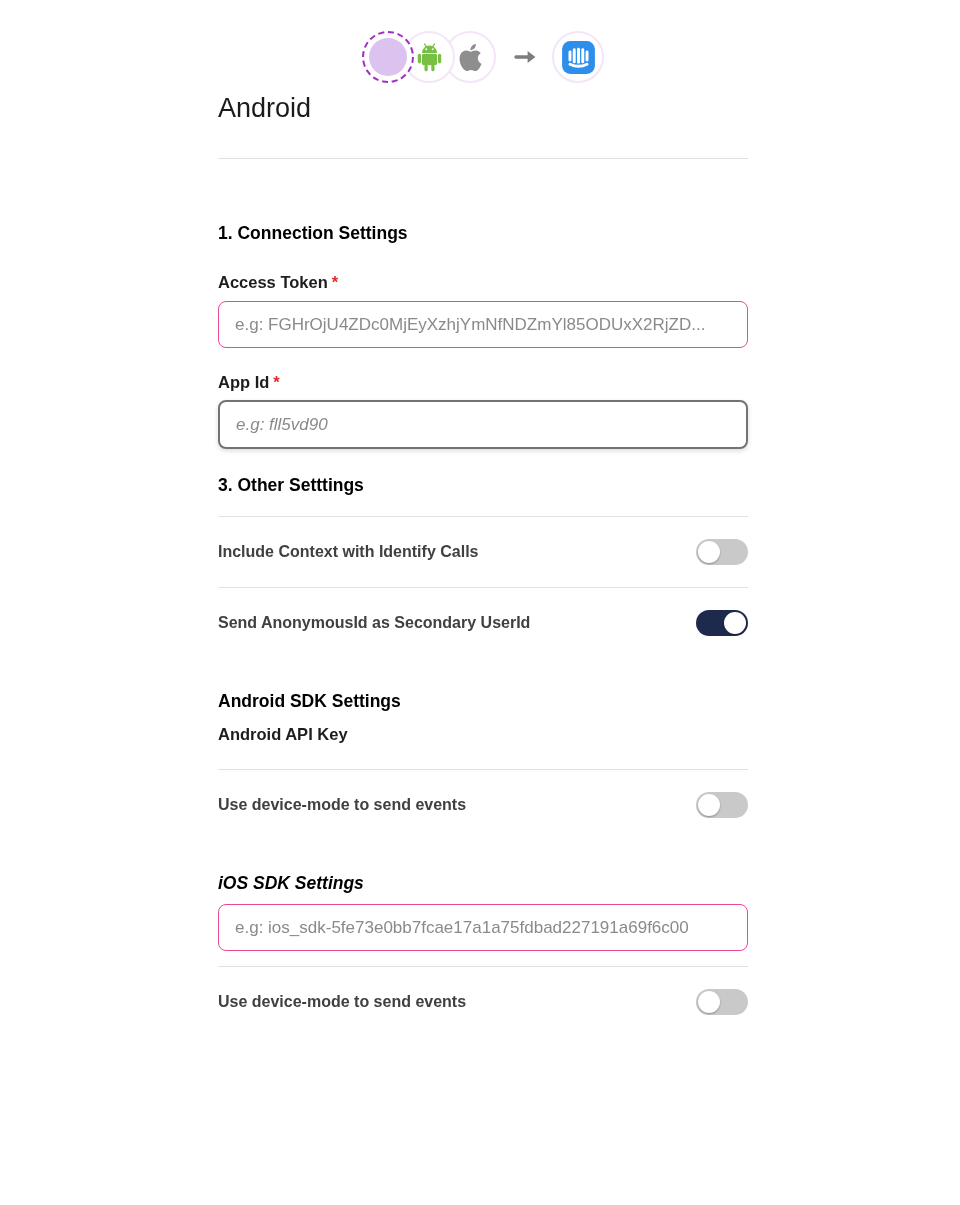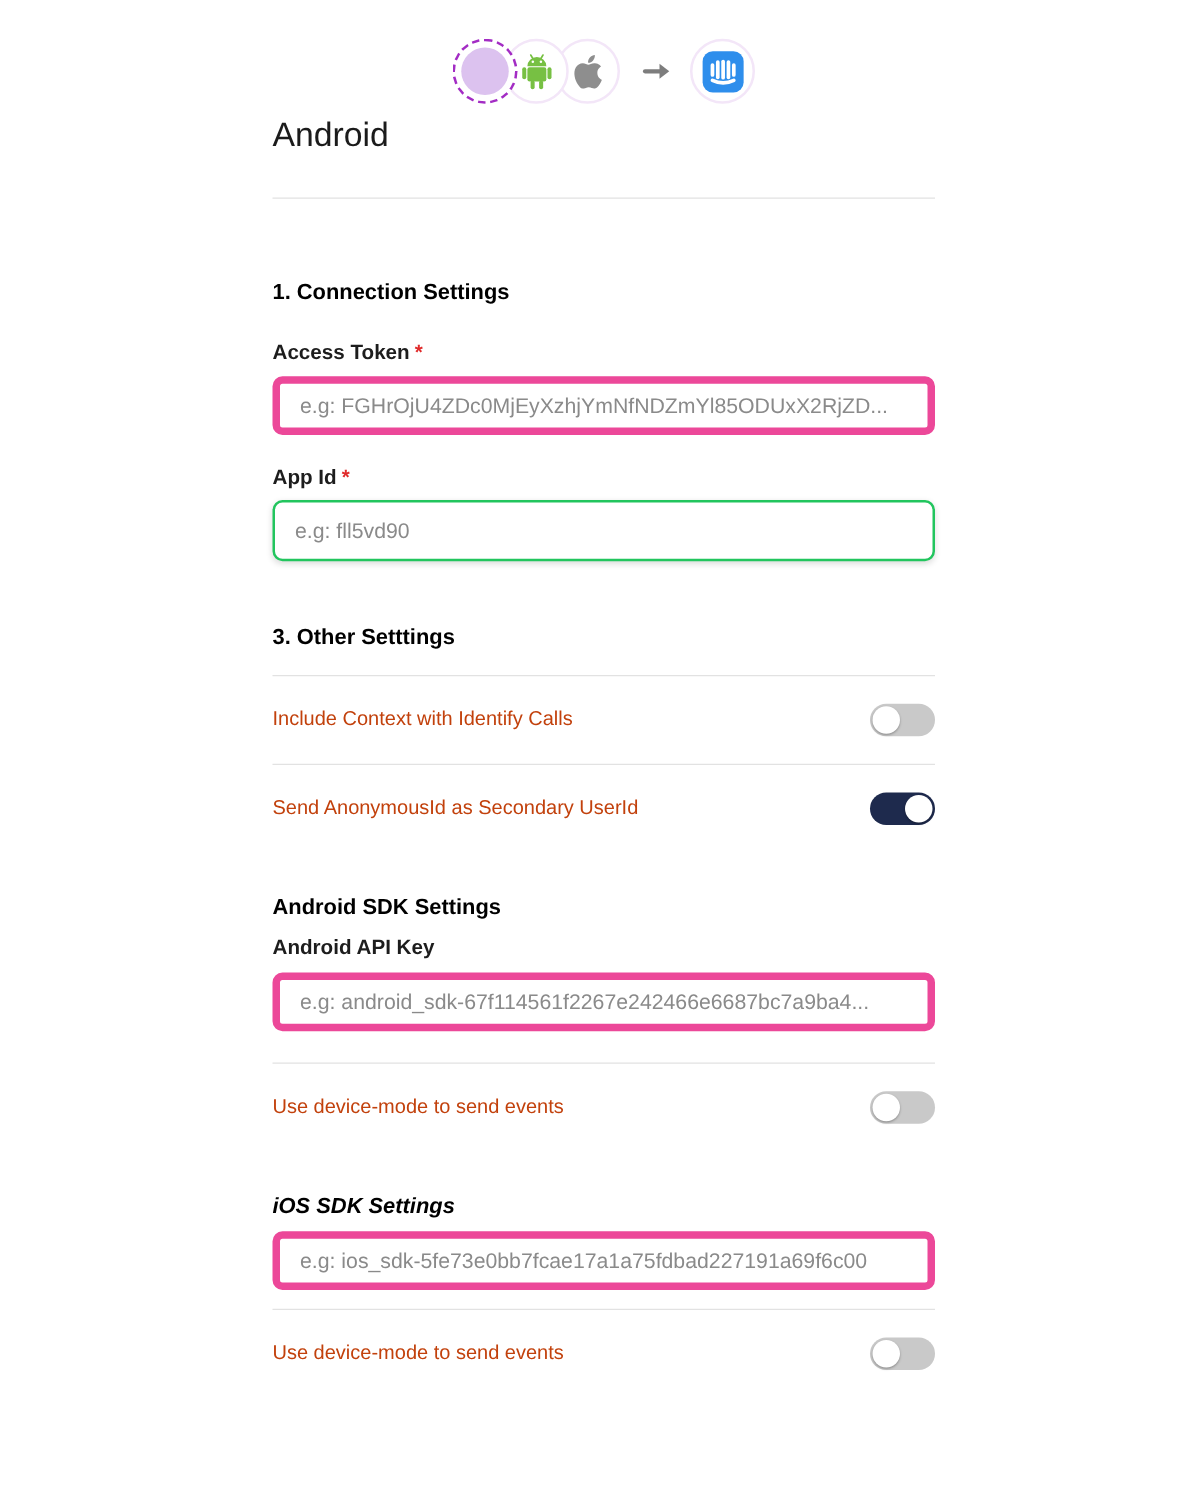--- a/index.html
+++ b/index.html
@@ -37,21 +37,21 @@
   .arrow-wrap { margin: 0 14px 0 18px; display: flex; align-items: center; }
 
   
   .page-title { margin: 8px 0 0; font-size: 27px; font-weight: 500; color: #1b1b1b; line-height: 33px; }
   .divider { border: none; border-top: 1px solid #e2e2e2; margin: 0; width: 100%; }
   .title-divider { margin-top: 33px; }
 
   
   .section-heading { margin: 0; font-size: 17.5px; font-weight: 700; color: #000000; line-height: 22px; }
   .h-connection { margin-top: 63px; }
-  .h-other { margin-top: 49px; }
+  .h-other { margin-top: 25px; }
   .h-android { margin-top: 32px; }
   .h-ios { margin-top: 32px; font-style: italic; }
   .after-heading-divider { margin-top: 20px; }
 
   
   .field-label { display: block; font-size: 16.5px; font-weight: 600; color: #1d1d1d; line-height: 20px; }
   .lbl-1 { margin-top: 28px; }
   .lbl-2 { margin-top: 24px; }
   .lbl-3 { margin-top: 12px; }
   .lbl-4 { margin-top: 28px; }
@@ -59,43 +59,44 @@
   .text-input {
     display: block;
     width: 100%;
     height: 47px;
     margin-top: 9px;
     padding: 0 16px;
     font-family: "Liberation Sans", "DejaVu Sans", sans-serif;
     font-size: 17px;
     color: #333;
     background: #fff;
-    border: 6px solid #ec4899;
+    border: 1px solid #ec4899;
     border-radius: 8px;
     outline: none;
   }
   .text-input::placeholder { color: #8a8a8a; opacity: 1; }
   .text-input.focused {
     height: 49px;
     margin-top: 8px;
-    border: 2px solid #22c55e;
+    border: 2px solid #737373;
     box-shadow: 0 2px 5px rgba(0,0,0,0.14);
+    font-style: italic;
   }
   .in-3, .in-4 { margin-top: 10px; }
   .before-toggle-divider { margin-top: 25px; }
   .before-toggle-divider-ios { margin-top: 15px; }
 
   
   .toggle-row {
     padding: 22px 0;
     display: flex;
     align-items: center;
     justify-content: space-between;
   }
-  .toggle-label { font-size: 16px; font-weight: 400; color: #c2410c; }
+  .toggle-label { font-size: 16px; font-weight: 700; color: #404040; }
   .toggle {
     width: 52px; height: 26px;
     border-radius: 13px;
     background: #c9c9c9;
     position: relative;
     cursor: pointer;
     flex-shrink: 0;
   }
   .toggle .knob {
     position: absolute;
@@ -184,21 +185,20 @@
   <div class="toggle-row">
     <span class="toggle-label">Send AnonymousId as Secondary UserId</span>
     <div class="toggle" data-state="on">
       <div class="knob"></div>
     </div>
   </div>
 
   <h2 class="section-heading h-android">Android SDK Settings</h2>
 
   <label class="field-label lbl-3">Android API Key</label>
-  <input type="text" class="text-input in-3" placeholder="e.g: android_sdk-67f114561f2267e242466e6687bc7a9ba4..." style="">
 
   <hr class="divider before-toggle-divider">
   <div class="toggle-row">
     <span class="toggle-label">Use device-mode to send events</span>
     <div class="toggle" data-state="off">
       <div class="knob"></div>
     </div>
   </div>
 
   <h2 class="section-heading h-ios">iOS SDK Settings</h2>

